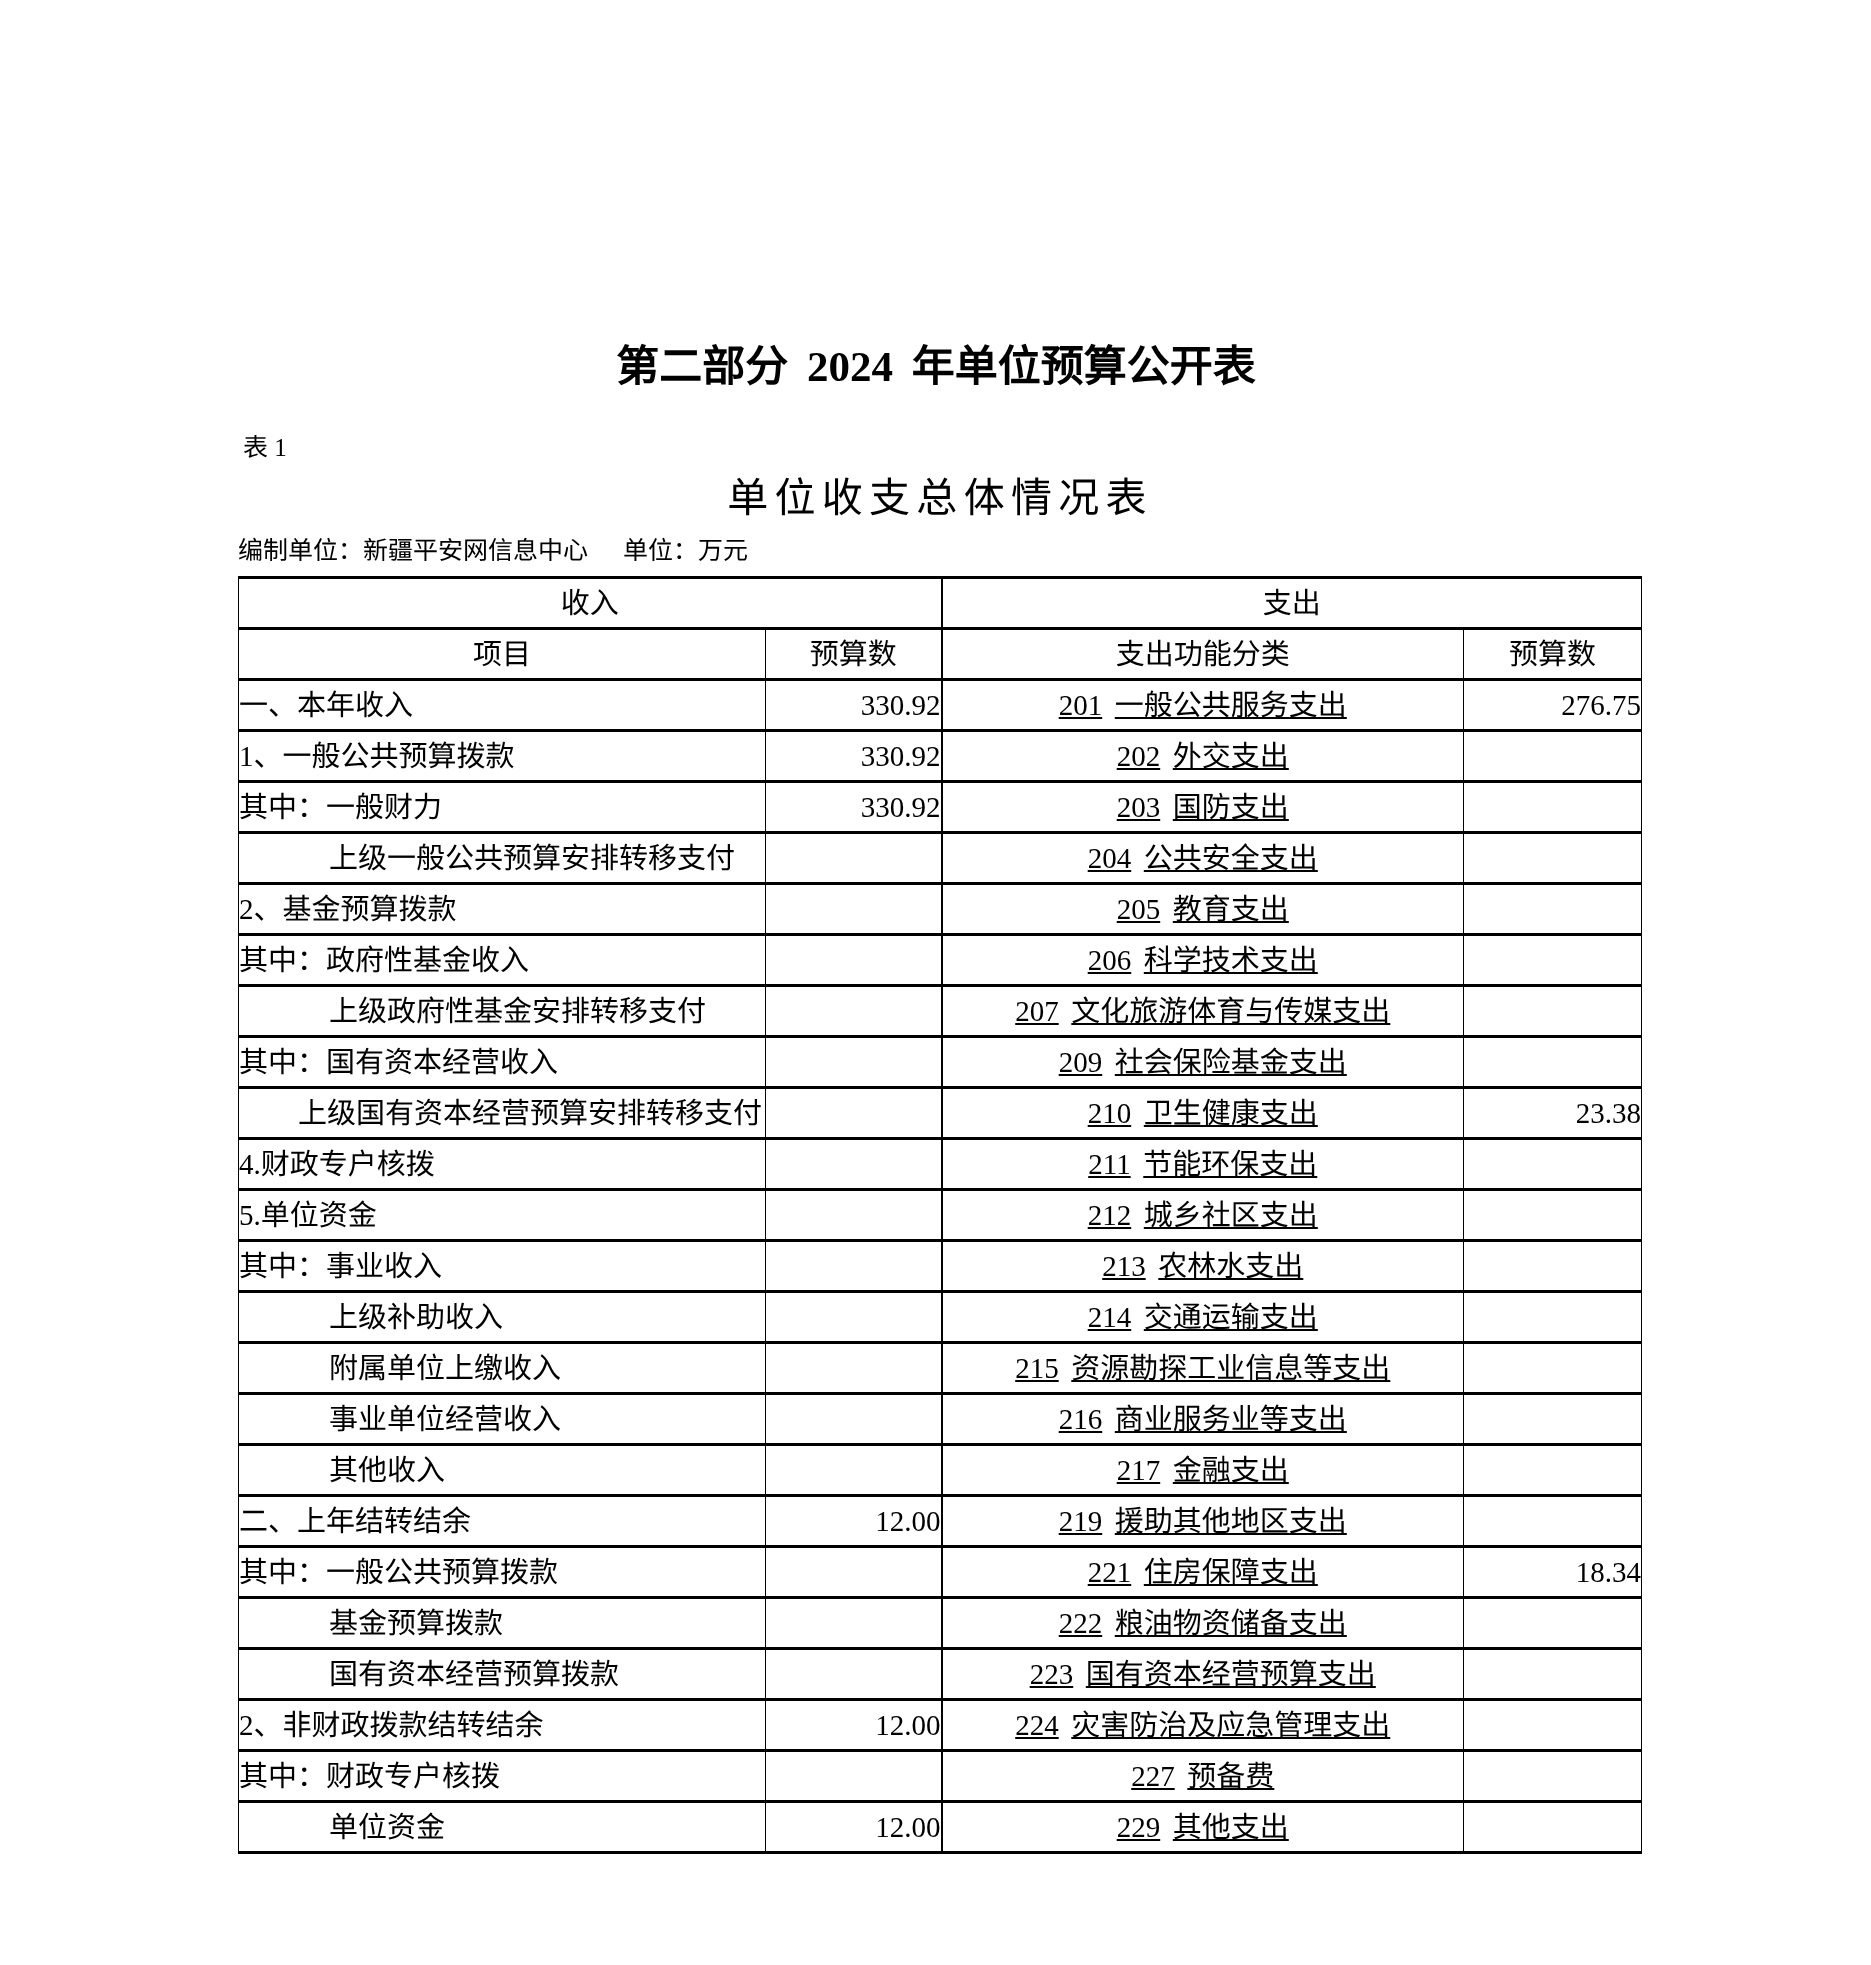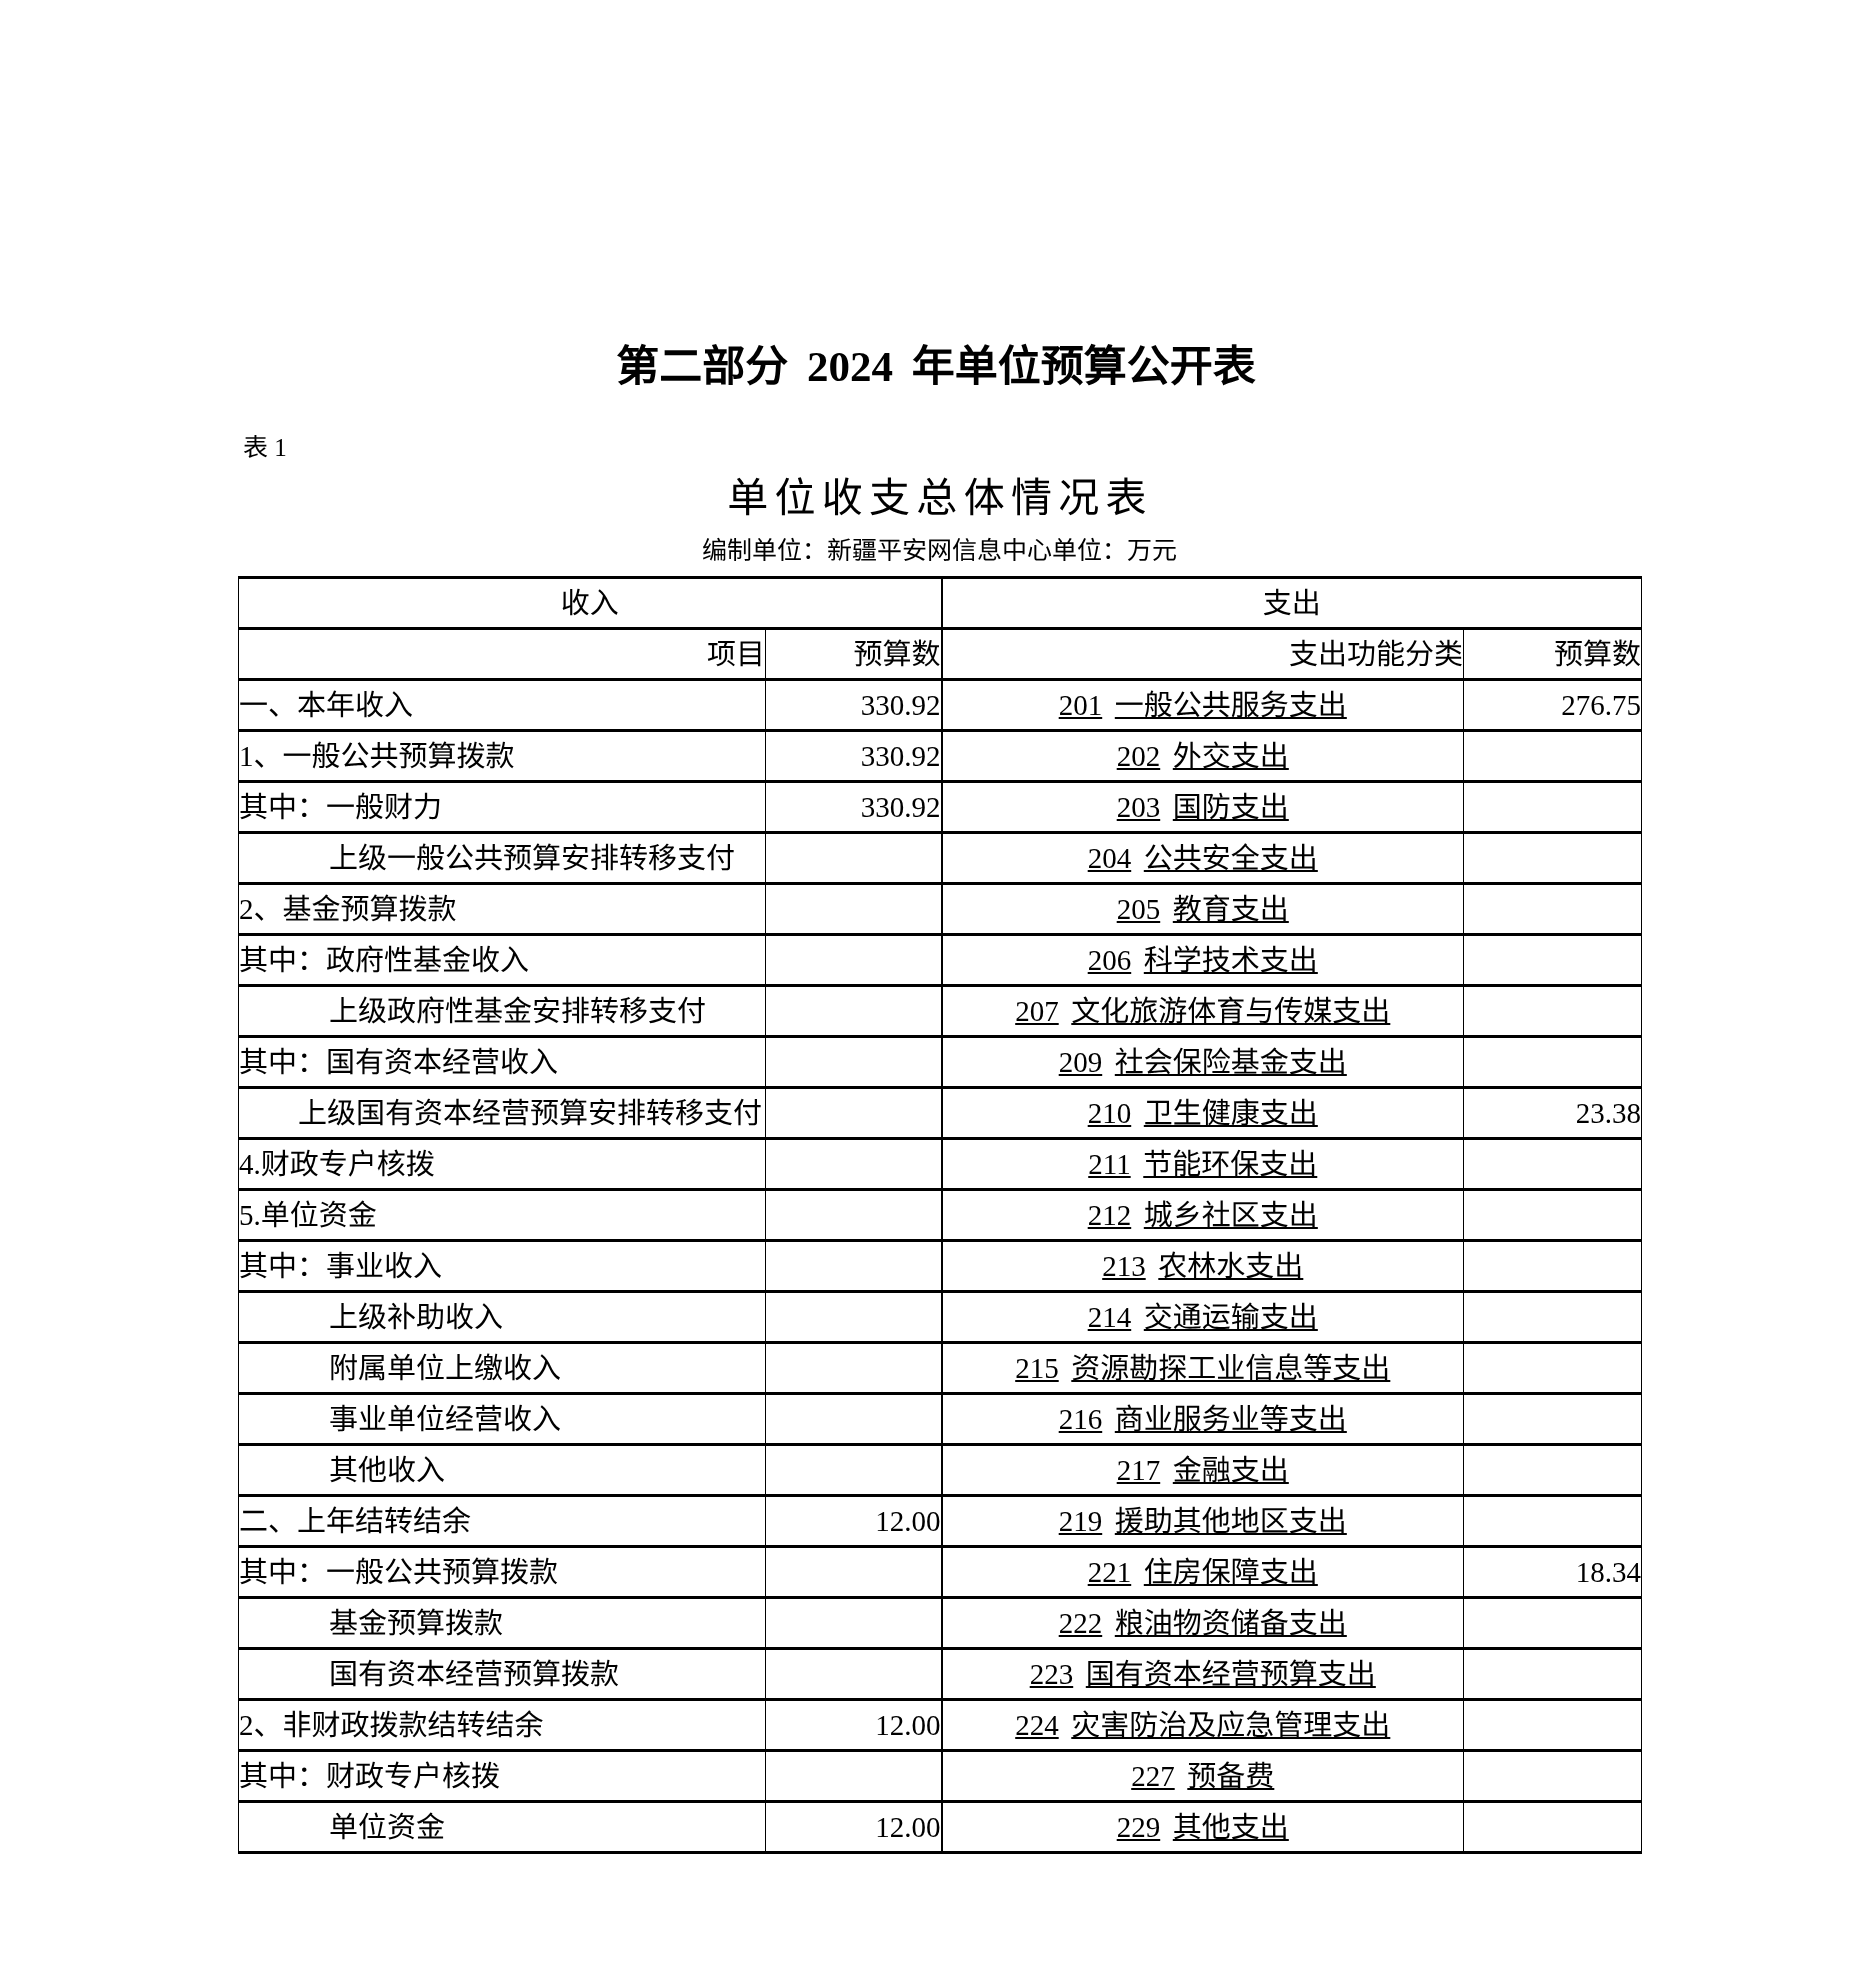--- a/index.html
+++ b/index.html
@@ -18,39 +18,39 @@
     position:absolute; top:434px; left:243px;
     font-size:25px; line-height:1.15;
   }
   .subtitle {
     position:absolute; top:475px; left:4px; width:100%;
     text-align:center; font-size:41px; letter-spacing:6.3px;
     line-height:1.15;
   }
   .meta {
     position:absolute; top:537px; left:238px; width:1403px;
-    display:flex; justify-content:center;
-    font-size:25px; line-height:1.15;
+    display:flex; justify-content:flex-start;
+    font-size:25px; line-height:1.15;gap:35px;
   }
   table.budget {
     position:absolute; top:576px; left:238px; width:1403px;
     border-collapse:collapse; table-layout:fixed;
     font-size:29px;
   }
   table.budget tr { height:51px; }
   table.budget td, table.budget th {
     border:1.6px solid #000;
     border-top-width:3.5px; border-bottom-width:3.5px;
     vertical-align:middle; line-height:1.05;
     padding:0; overflow:hidden; white-space:nowrap;
     font-weight:normal;
   }
   .cdiv { border-left-width:2.8px !important; }
   th.group-head { text-align:center; font-size:29px; }
-  th.col-head  { text-align:right; }
+  th.col-head  { text-align:center; }
   td.item { text-align:left; padding-left:8.6px; }
   td.item.ind1 { padding-left:90px;border-radius:15px; }
   td.item.ind2 { padding-left:59px;margin-top:20px; }
   td.num { text-align:right; padding-right:5.5px; }
   td.exp { text-align:center; padding-left:9.4px;text-decoration:underline; }
   .code { margin-right:12.6px; }
   .bold { font-weight:bold; }
 </style>
 </head>
 <body>

